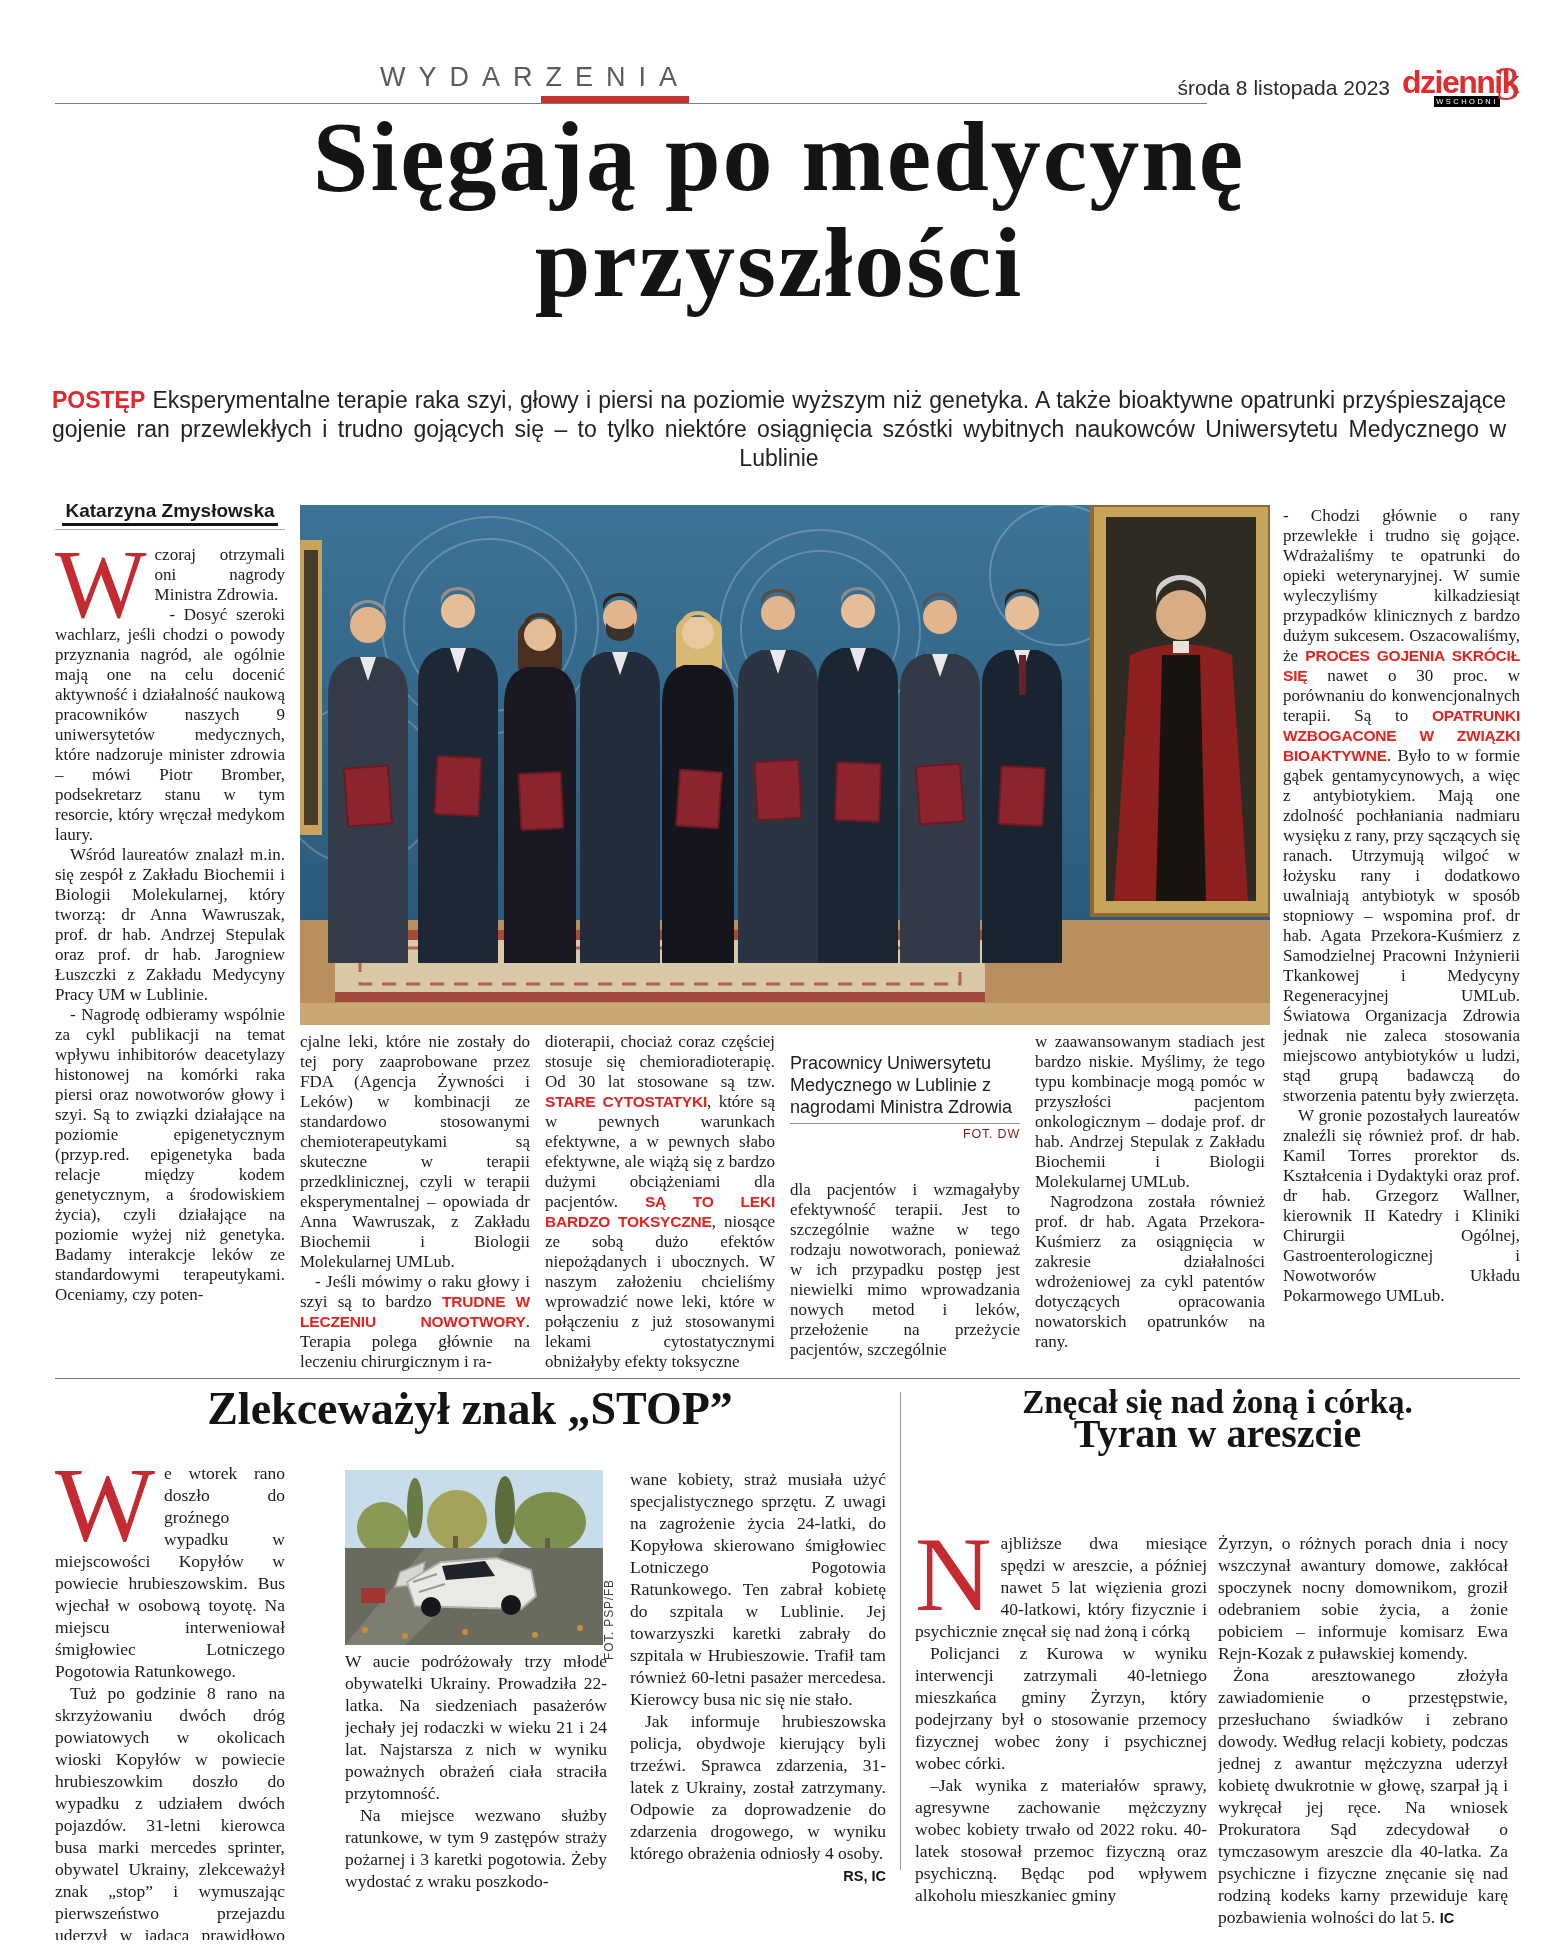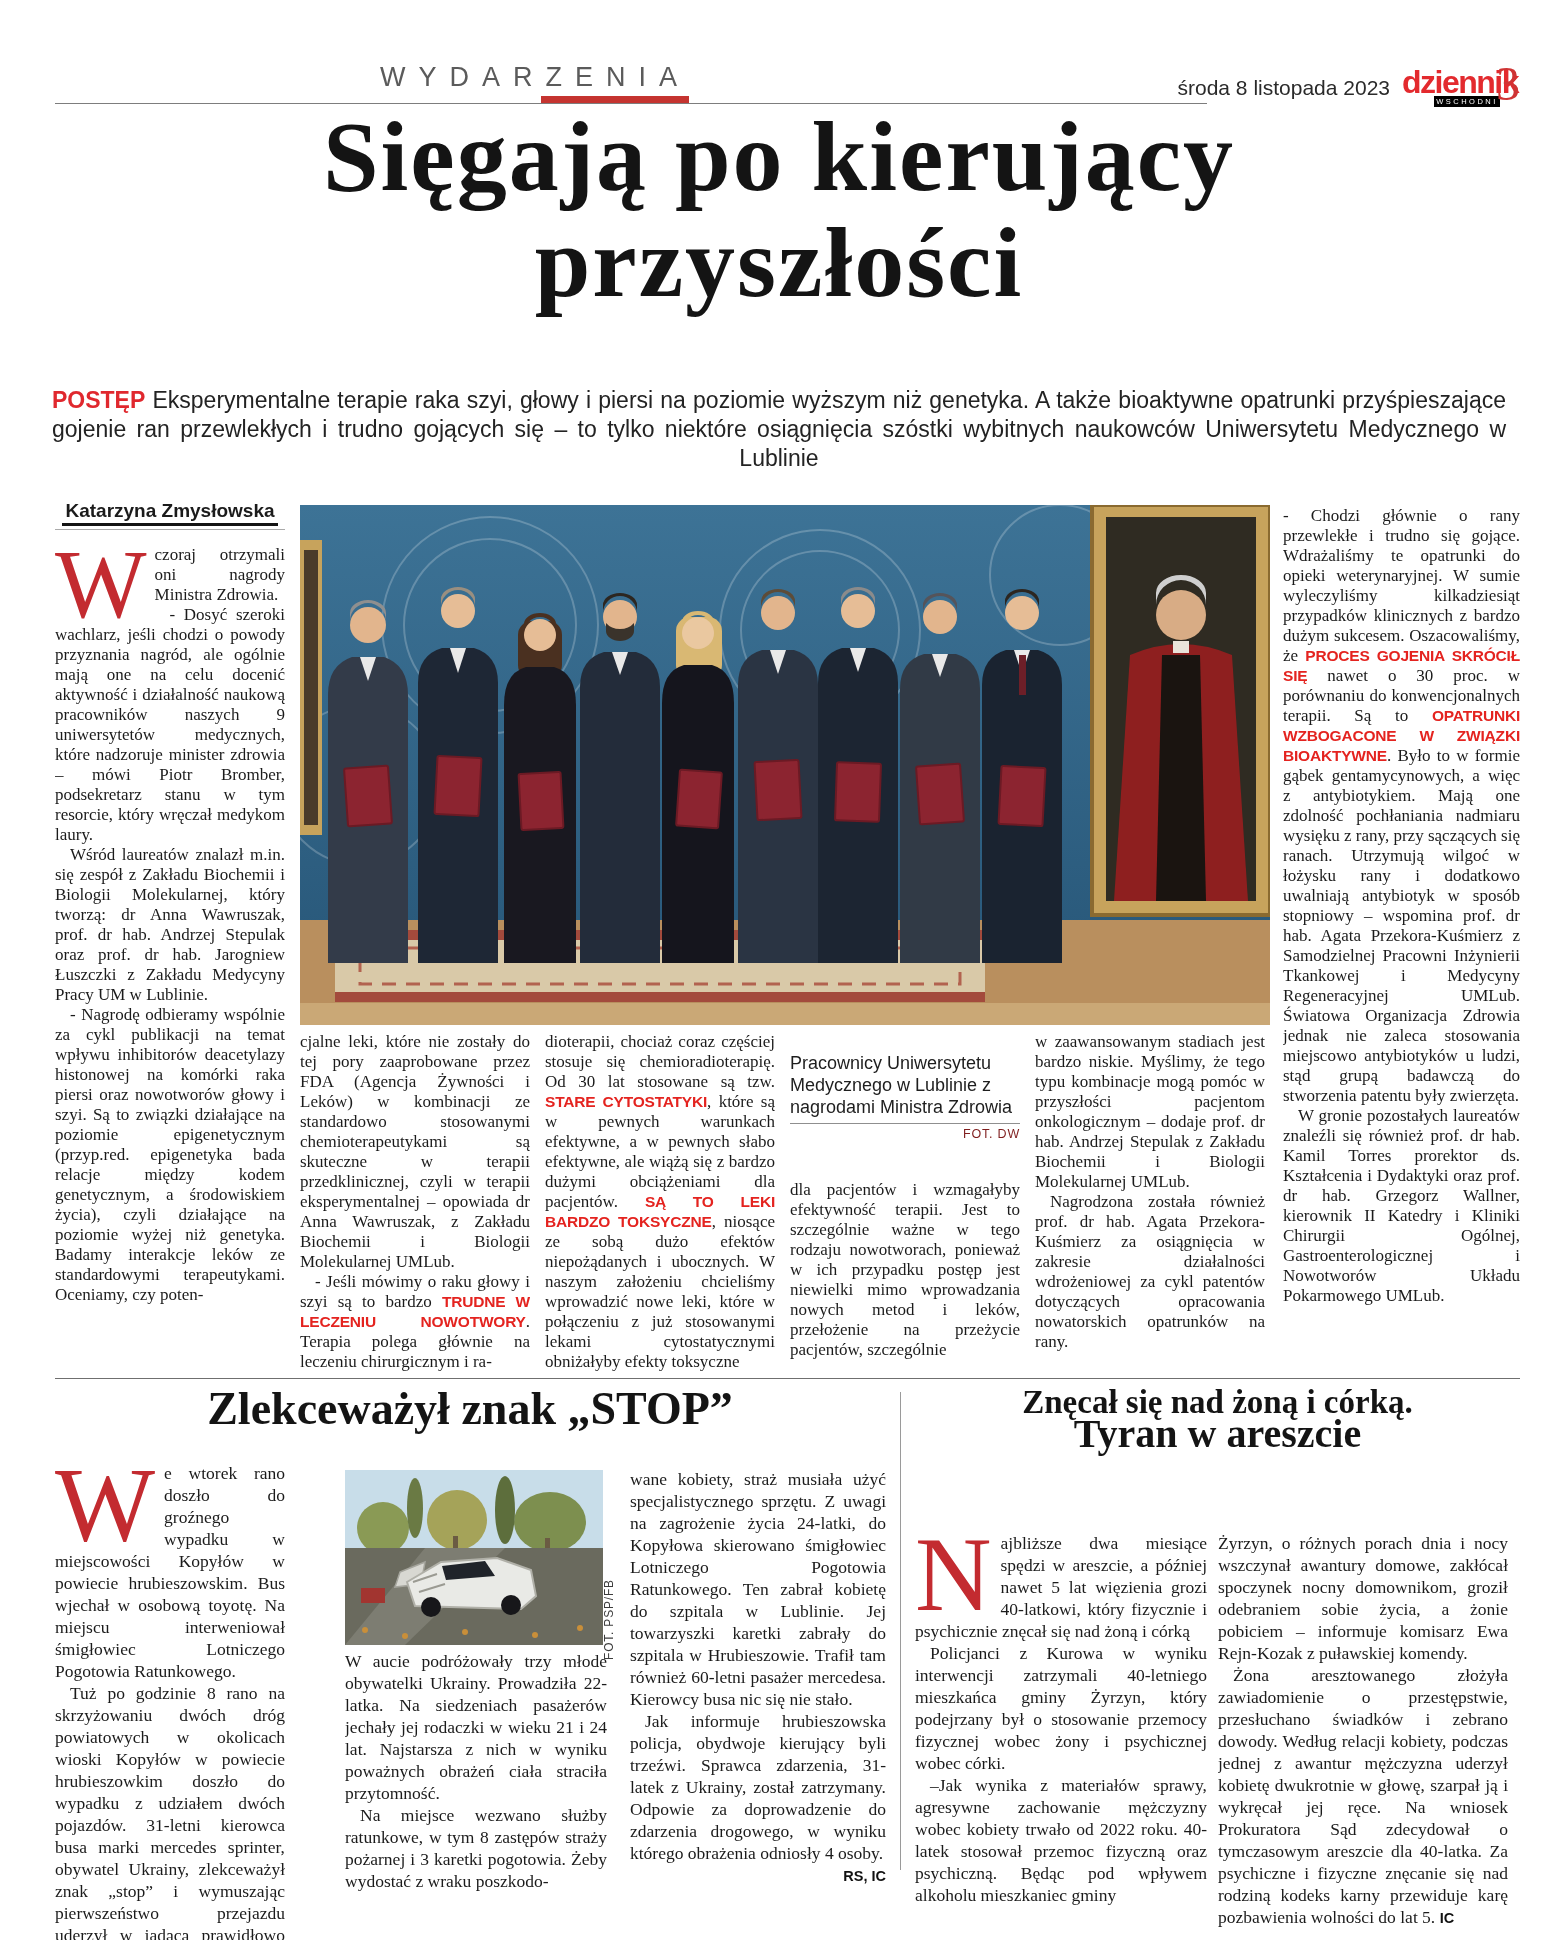--- a/index.html
+++ b/index.html
@@ -89,21 +89,21 @@
 
   <div class="abs" id="hdr-section">WYDARZENIA</div>
   <div class="abs" id="hdr-redbar"></div>
   <div class="abs" id="hdr-rule"></div>
   <div class="abs" id="hdr-date">środa 8 listopada 2023</div>
   <div class="abs" id="hdr-logo">dziennik</div>
   <div class="abs" id="hdr-logo-sub">WSCHODNI</div>
   <div class="abs" id="hdr-pagenum">3</div>
 
   <div class="abs" id="headline">
-    <div>Sięgają po kierujący</div>
+    <div>Sięgają po medycynę</div>
     <div>przyszłości</div>
   </div>
   <div class="abs" id="lead"><span class="lead-label">POSTĘP</span><span> Eksperymentalne terapie raka szyi, głowy i piersi na poziomie wyższym niż genetyka. A także bioaktywne opatrunki przyśpieszające gojenie ran przewlekłych i trudno gojących się – to tylko niektóre osiągnięcia szóstki wybitnych naukowców Uniwersytetu Medycznego w Lublinie</span></div>
 
   <div class="abs" id="byline"><span>Katarzyna Zmysłowska</span></div>
 
   <div class="abs" id="main-photo">
     <svg width="970" height="520" viewBox="0 0 970 520">
       <defs>
         <linearGradient id="bgblue" x1="0" y1="0" x2="0" y2="1">
@@ -275,21 +275,21 @@
           <circle cx="120" cy="162" r="3"></circle>
         <circle cx="190" cy="165" r="3"></circle>
           <circle cx="235" cy="158" r="3"></circle>
       </g>
     </svg>
   </div>
   <div class="abs" id="crash-credit">FOT. PSP/FB</div>
 
   <div class="abs bodytext bt-sub" id="a2-colB">
       <p class="noindent"><span>W aucie podróżowały trzy młode obywatelki Ukrainy. Prowadziła 22-latka. Na siedzeniach pasażerów jechały jej rodaczki w wieku 21 i 24 lat. Najstarsza z nich w wyniku poważnych obrażeń ciała straciła przytomność.</span></p>
-      <p><span>Na miejsce wezwano służby ratunkowe, w tym 8 zastępów straży pożarnej i 3 karetki pogotowia. Żeby wydostać z wraku poszkodo-</span></p>
+      <p><span>Na miejsce wezwano służby ratunkowe, w tym 9 zastępów straży pożarnej i 3 karetki pogotowia. Żeby wydostać z wraku poszkodo-</span></p>
     </div>
   <div class="abs bodytext bt-sub" id="a2-colC">
       <p class="noindent"><span>wane kobiety, straż musiała użyć specjalistycznego sprzętu. Z uwagi na zagrożenie życia 24-latki, do Kopyłowa skierowano śmigłowiec Lotniczego Pogotowia Ratunkowego. Ten zabrał kobietę do szpitala w Lublinie. Jej towarzyszki karetki zabrały do szpitala w Hrubieszowie. Trafił tam również 60-letni pasażer mercedesa. Kierowcy busa nic się nie stało.</span></p>
       <p><span>Jak informuje hrubieszowska policja, obydwoje kierujący byli trzeźwi. Sprawca zdarzenia, 31-latek z Ukrainy, został zatrzymany. Odpowie za doprowadzenie do zdarzenia drogowego, w wyniku którego obrażenia odniosły 4 osoby.</span></p>
       <p class="noindent" style="text-align: right;"><span class="sig-inline">RS, IC</span></p>
     </div>
 
   <div class="abs" id="a3-h1">Znęcał się nad żoną i córką.</div>
   <div class="abs" id="a3-h2">Tyran w areszcie</div>
   <div class="abs bodytext bt-sub" id="a3-col1">

